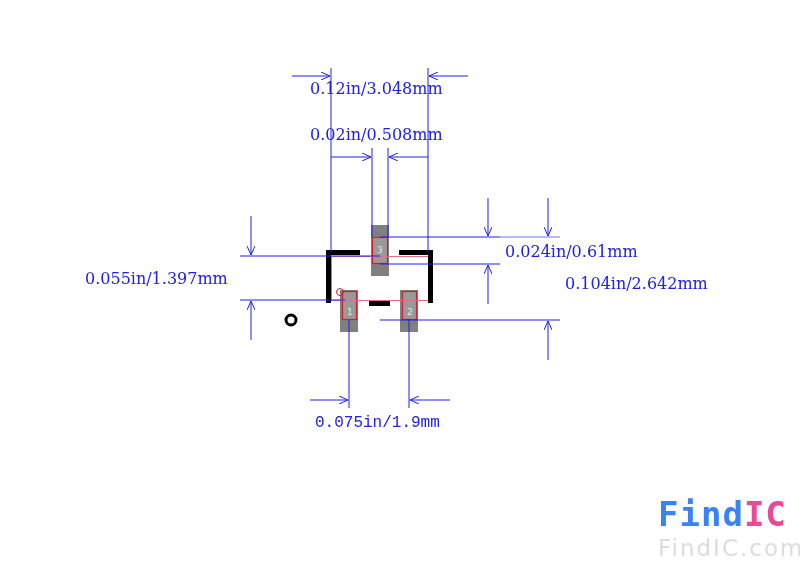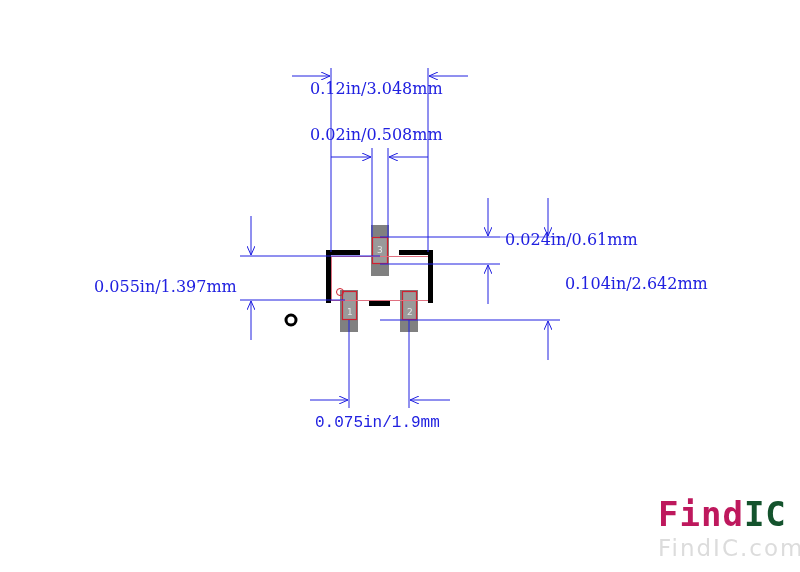--- a/index.html
+++ b/index.html
@@ -4,22 +4,22 @@
 <style>
   html, body { margin: 0; padding: 0; background: #ffffff; }
   body { width: 800px; height: 572px; position: relative; overflow: hidden;
          font-family: "DejaVu Serif", "Liberation Serif", serif; }
   #drawing { position: absolute; left: 0; top: 0; }
   .dim-label { position: absolute; color: #2020e0; font-size: 16px; white-space: nowrap;
                font-family: "DejaVu Serif", "Liberation Serif", serif; letter-spacing: 0px; }
   .pad-num { font-family: "DejaVu Sans", "Liberation Sans", sans-serif; font-size: 9px; fill: #e6e6e6; }
   .wm-big { position: absolute; left: 658px; top: 494px; font-family: "DejaVu Sans Mono", "Liberation Mono", monospace;
             font-weight: bold; font-size: 34px; letter-spacing: 1px; }
-  .wm-big .find { color: #be185d; margin-top: 28px; }
-  .wm-big .ic { color: #14532d; text-align: center; }
+  .wm-big .find { color: #3b82f6; margin-top: 28px; }
+  .wm-big .ic { color: #ec4899; text-align: center; }
   .wm-small { position: absolute; left: 658px; top: 535px; font-family: "DejaVu Sans", "Liberation Sans", sans-serif;
               font-size: 23px; color: #dcdcdc; letter-spacing: 2px; }
 </style>
 </head>
 <body>
 
 <svg id="drawing" width="800" height="572" viewBox="0 0 800 572" xmlns="http://www.w3.org/2000/svg">
   <defs>
     <marker id="arr" markerWidth="10" markerHeight="8" refX="9" refY="4" orient="auto" markerUnits="userSpaceOnUse">
       <path d="M0,0 L9,4 L0,8" fill="none" stroke="#2020e0" stroke-width="1"></path>
@@ -96,19 +96,19 @@
       <line x1="349" y1="320" x2="349" y2="408"></line>
       <line x1="409" y1="320" x2="409" y2="408"></line>
       <line x1="310" y1="400" x2="348" y2="400" marker-end="url(#arr)"></line>
       <line x1="450" y1="400" x2="410" y2="400" marker-end="url(#arr)"></line>
     </g>
   </g>
 </svg>
 
 <div class="dim-label" style="left:310px; top:44px;margin-top:35px;">0.12in/3.048mm</div>
 <div class="dim-label" style="left:310px; top:125px;text-align:center;">0.02in/0.508mm</div>
-<div class="dim-label" style="left:505px; top:230px;">0.024in/0.61mm</div>
+<div class="dim-label" style="left:505px; top:242px;">0.024in/0.61mm</div>
 <div class="dim-label" style="left:565px; top:274px;">0.104in/2.642mm</div>
-<div class="dim-label" style="left:85px; top:277px;margin-left:9px;">0.055in/1.397mm</div>
+<div class="dim-label" style="left:85px; top:269px;">0.055in/1.397mm</div>
 <div class="dim-label" style="left:315px; top:414px;font-family:Liberation Mono, monospace;">0.075in/1.9mm</div>
 
 <div class="wm-big"><span class="find">Find</span><span class="ic">IC</span></div>
 <div class="wm-small">FindIC.com</div>
 
 </body></html>

